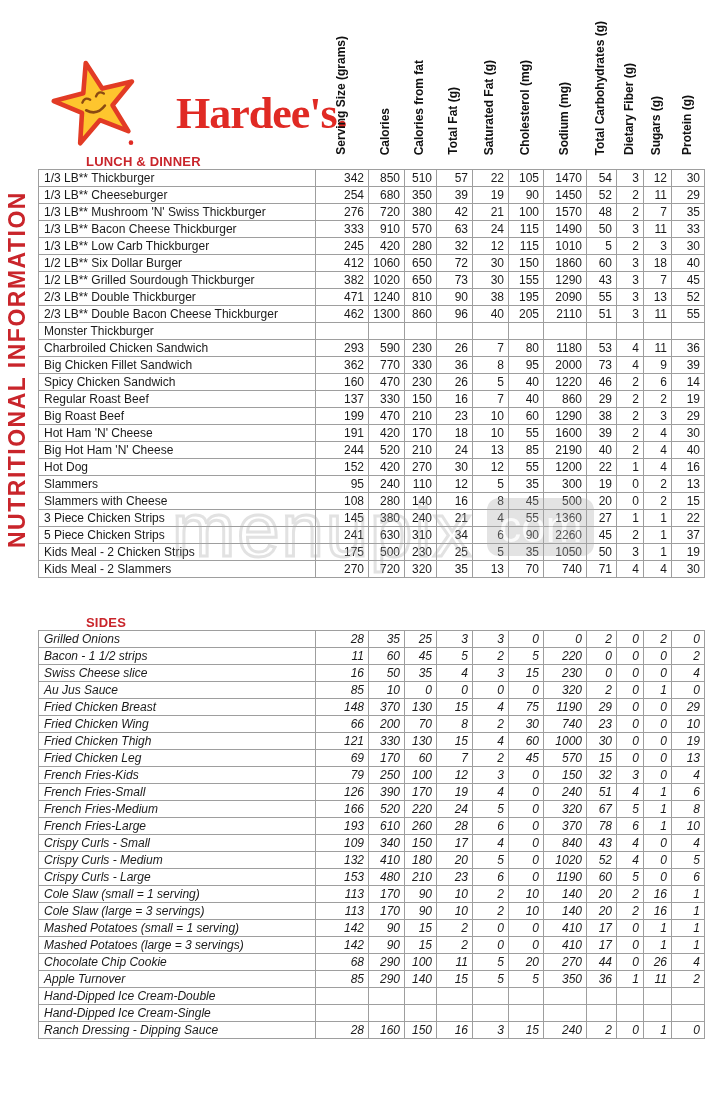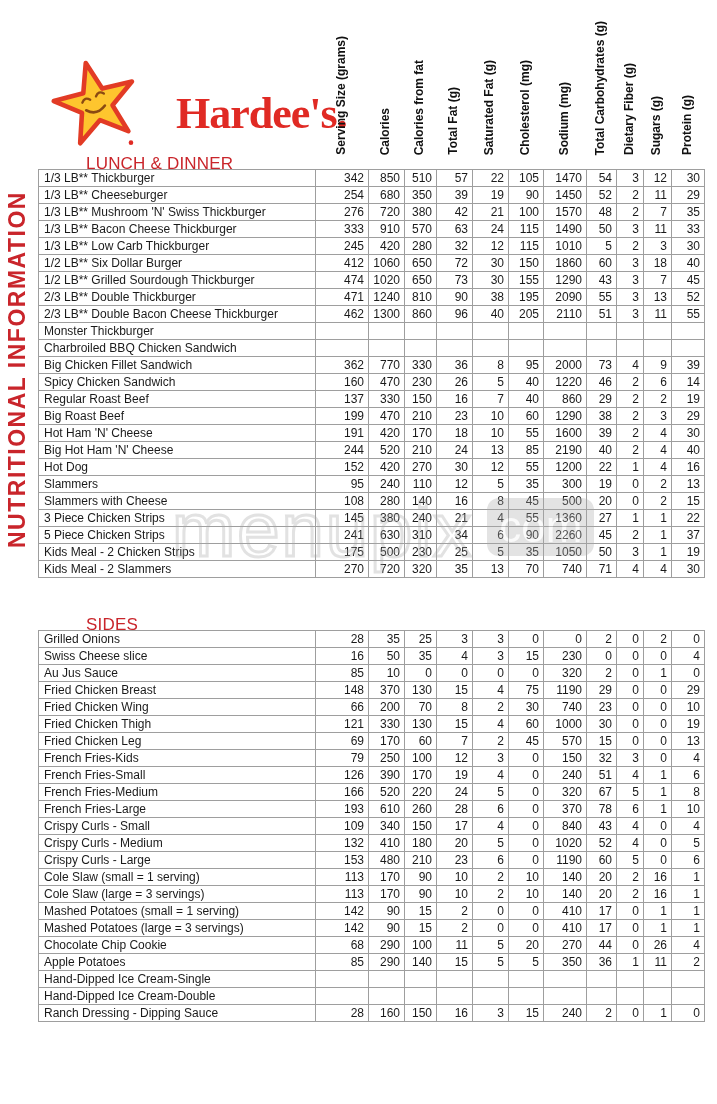--- a/index.html
+++ b/index.html
@@ -15,28 +15,28 @@
   
   #vtitle{position:absolute;left:4px;top:152px;height:396px;
           writing-mode:vertical-rl;transform:rotate(180deg);
           color:#c9252b;font-weight:bold;font-size:23px;letter-spacing:1.5px;white-space:nowrap;}
 
   
   #colheads{position:absolute;left:0;top:0;width:717px;height:170px;}
   .colhead{position:absolute;bottom:15px;writing-mode:vertical-rl;transform:rotate(180deg);
            font-weight:bold;font-size:12px;white-space:nowrap;color:#111;}
 
-  .seclabel{position:absolute;left:38px;color:#c9252b;font-weight:normal;font-size:17px;letter-spacing:.2px;padding-left:48px;}
+  .seclabel{position:absolute;left:38px;color:#c9252b;font-weight:bold;font-size:13px;letter-spacing:.2px;padding-left:48px;}
   #lunch-label{top:154px;}
   #sides-label{top:615px;}
 
   table{position:absolute;left:38px;border-collapse:collapse;table-layout:fixed;width:666px;
         font-size:12px;}
   #lunch-table{top:169px;padding-left:44px;}
-  #sides-table{top:630px;}
+  #sides-table{top:630px;font-style:italic;}
   td{border:1px solid #9e9e9e;height:16px;line-height:15px;overflow:hidden;white-space:nowrap;}
   td.name{text-align:left;padding:0 2px 0 5px;}
   td.num{text-align:right;padding:0 4px 0 0;}
 
   
   #watermark{position:absolute;left:172px;top:486px;opacity:.33;white-space:nowrap;
              font-weight:normal;pointer-events:none;}
   #watermark .wm-text{font-size:76px;letter-spacing:2px;color:rgba(255,255,255,0.1);
              -webkit-text-stroke:3px #a8a8a8;font-family:"Liberation Sans",sans-serif;}
   #watermark .wm-chip{display:inline-block;font-size:44px;color:#f0f0f0;background:#ababab;
@@ -172,21 +172,21 @@
           <td class="num">30</td>
           <td class="num">150</td>
           <td class="num">1860</td>
           <td class="num">60</td>
           <td class="num">3</td>
           <td class="num">18</td>
           <td class="num">40</td>
         </tr>
         <tr>
           <td class="name">1/2 LB** Grilled Sourdough Thickburger</td>
-          <td class="num">474</td>
+          <td class="num">382</td>
           <td class="num">1020</td>
           <td class="num">650</td>
           <td class="num">73</td>
           <td class="num">30</td>
           <td class="num">155</td>
           <td class="num">1290</td>
           <td class="num">43</td>
           <td class="num">3</td>
           <td class="num">7</td>
           <td class="num">45</td>
@@ -227,32 +227,32 @@
           <td class="num"></td>
           <td class="num"></td>
           <td class="num"></td>
           <td class="num"></td>
           <td class="num"></td>
           <td class="num"></td>
           <td class="num"></td>
           <td class="num"></td>
         </tr>
         <tr>
-          <td class="name">Charbroiled BBQ Chicken Sandwich</td>
-          <td class="num"></td>
-          <td class="num"></td>
-          <td class="num"></td>
-          <td class="num"></td>
-          <td class="num"></td>
-          <td class="num"></td>
-          <td class="num"></td>
-          <td class="num"></td>
-          <td class="num"></td>
-          <td class="num"></td>
-          <td class="num"></td>
+          <td class="name">Charbroiled Chicken Sandwich</td>
+          <td class="num">293</td>
+          <td class="num">590</td>
+          <td class="num">230</td>
+          <td class="num">26</td>
+          <td class="num">7</td>
+          <td class="num">80</td>
+          <td class="num">1180</td>
+          <td class="num">53</td>
+          <td class="num">4</td>
+          <td class="num">11</td>
+          <td class="num">36</td>
         </tr>
         <tr>
           <td class="name">Big Chicken Fillet Sandwich</td>
           <td class="num">362</td>
           <td class="num">770</td>
           <td class="num">330</td>
           <td class="num">36</td>
           <td class="num">8</td>
           <td class="num">95</td>
           <td class="num">2000</td>
@@ -457,20 +457,34 @@
           <td class="num">3</td>
           <td class="num">3</td>
           <td class="num">0</td>
           <td class="num">0</td>
           <td class="num">2</td>
           <td class="num">0</td>
           <td class="num">2</td>
           <td class="num">0</td>
         </tr>
         <tr>
+          <td class="name">Bacon - 1 1/2 strips</td>
+          <td class="num">11</td>
+          <td class="num">60</td>
+          <td class="num">45</td>
+          <td class="num">5</td>
+          <td class="num">2</td>
+          <td class="num">5</td>
+          <td class="num">220</td>
+          <td class="num">0</td>
+          <td class="num">0</td>
+          <td class="num">0</td>
+          <td class="num">2</td>
+        </tr>
+        <tr>
           <td class="name">Swiss Cheese slice</td>
           <td class="num">16</td>
           <td class="num">50</td>
           <td class="num">35</td>
           <td class="num">4</td>
           <td class="num">3</td>
           <td class="num">15</td>
           <td class="num">230</td>
           <td class="num">0</td>
           <td class="num">0</td>
@@ -709,49 +723,49 @@
           <td class="num">11</td>
           <td class="num">5</td>
           <td class="num">20</td>
           <td class="num">270</td>
           <td class="num">44</td>
           <td class="num">0</td>
           <td class="num">26</td>
           <td class="num">4</td>
         </tr>
         <tr>
-          <td class="name">Apple Potatoes</td>
+          <td class="name">Apple Turnover</td>
           <td class="num">85</td>
           <td class="num">290</td>
           <td class="num">140</td>
           <td class="num">15</td>
           <td class="num">5</td>
           <td class="num">5</td>
           <td class="num">350</td>
           <td class="num">36</td>
           <td class="num">1</td>
           <td class="num">11</td>
           <td class="num">2</td>
         </tr>
         <tr>
+          <td class="name">Hand-Dipped Ice Cream-Double</td>
+          <td class="num"></td>
+          <td class="num"></td>
+          <td class="num"></td>
+          <td class="num"></td>
+          <td class="num"></td>
+          <td class="num"></td>
+          <td class="num"></td>
+          <td class="num"></td>
+          <td class="num"></td>
+          <td class="num"></td>
+          <td class="num"></td>
+        </tr>
+        <tr>
           <td class="name">Hand-Dipped Ice Cream-Single</td>
-          <td class="num"></td>
-          <td class="num"></td>
-          <td class="num"></td>
-          <td class="num"></td>
-          <td class="num"></td>
-          <td class="num"></td>
-          <td class="num"></td>
-          <td class="num"></td>
-          <td class="num"></td>
-          <td class="num"></td>
-          <td class="num"></td>
-        </tr>
-        <tr>
-          <td class="name">Hand-Dipped Ice Cream-Double</td>
           <td class="num"></td>
           <td class="num"></td>
           <td class="num"></td>
           <td class="num"></td>
           <td class="num"></td>
           <td class="num"></td>
           <td class="num"></td>
           <td class="num"></td>
           <td class="num"></td>
           <td class="num"></td>

